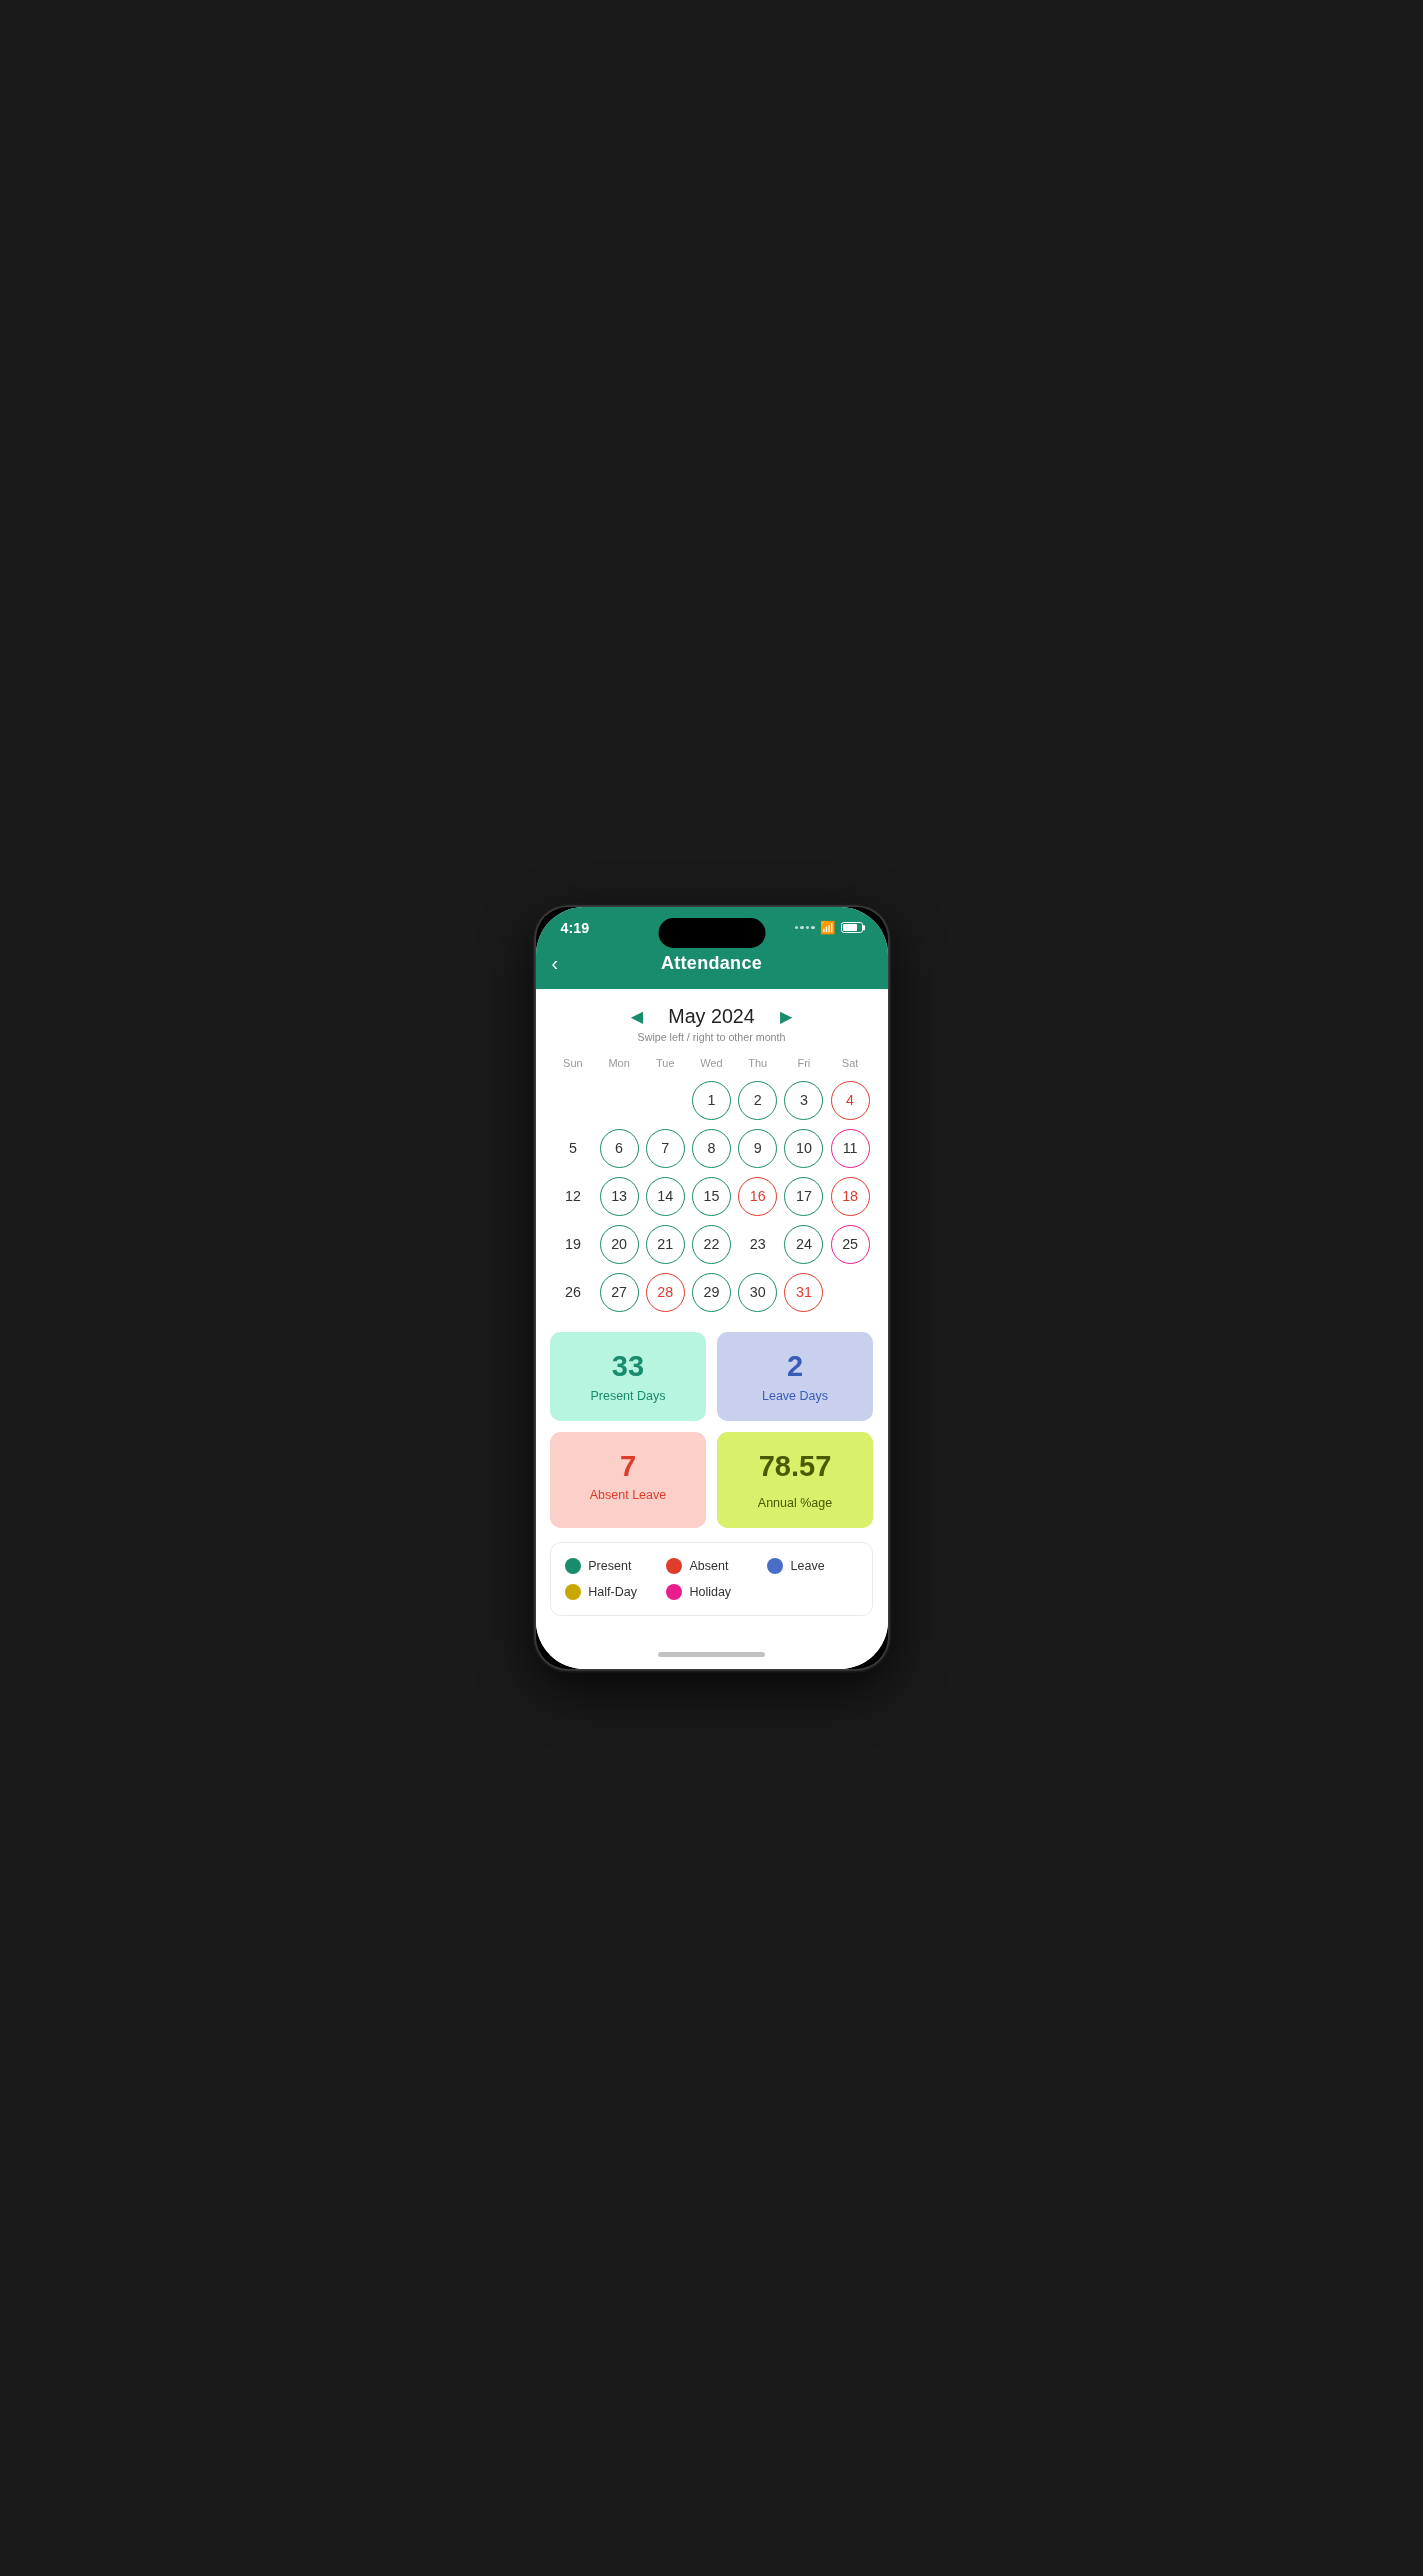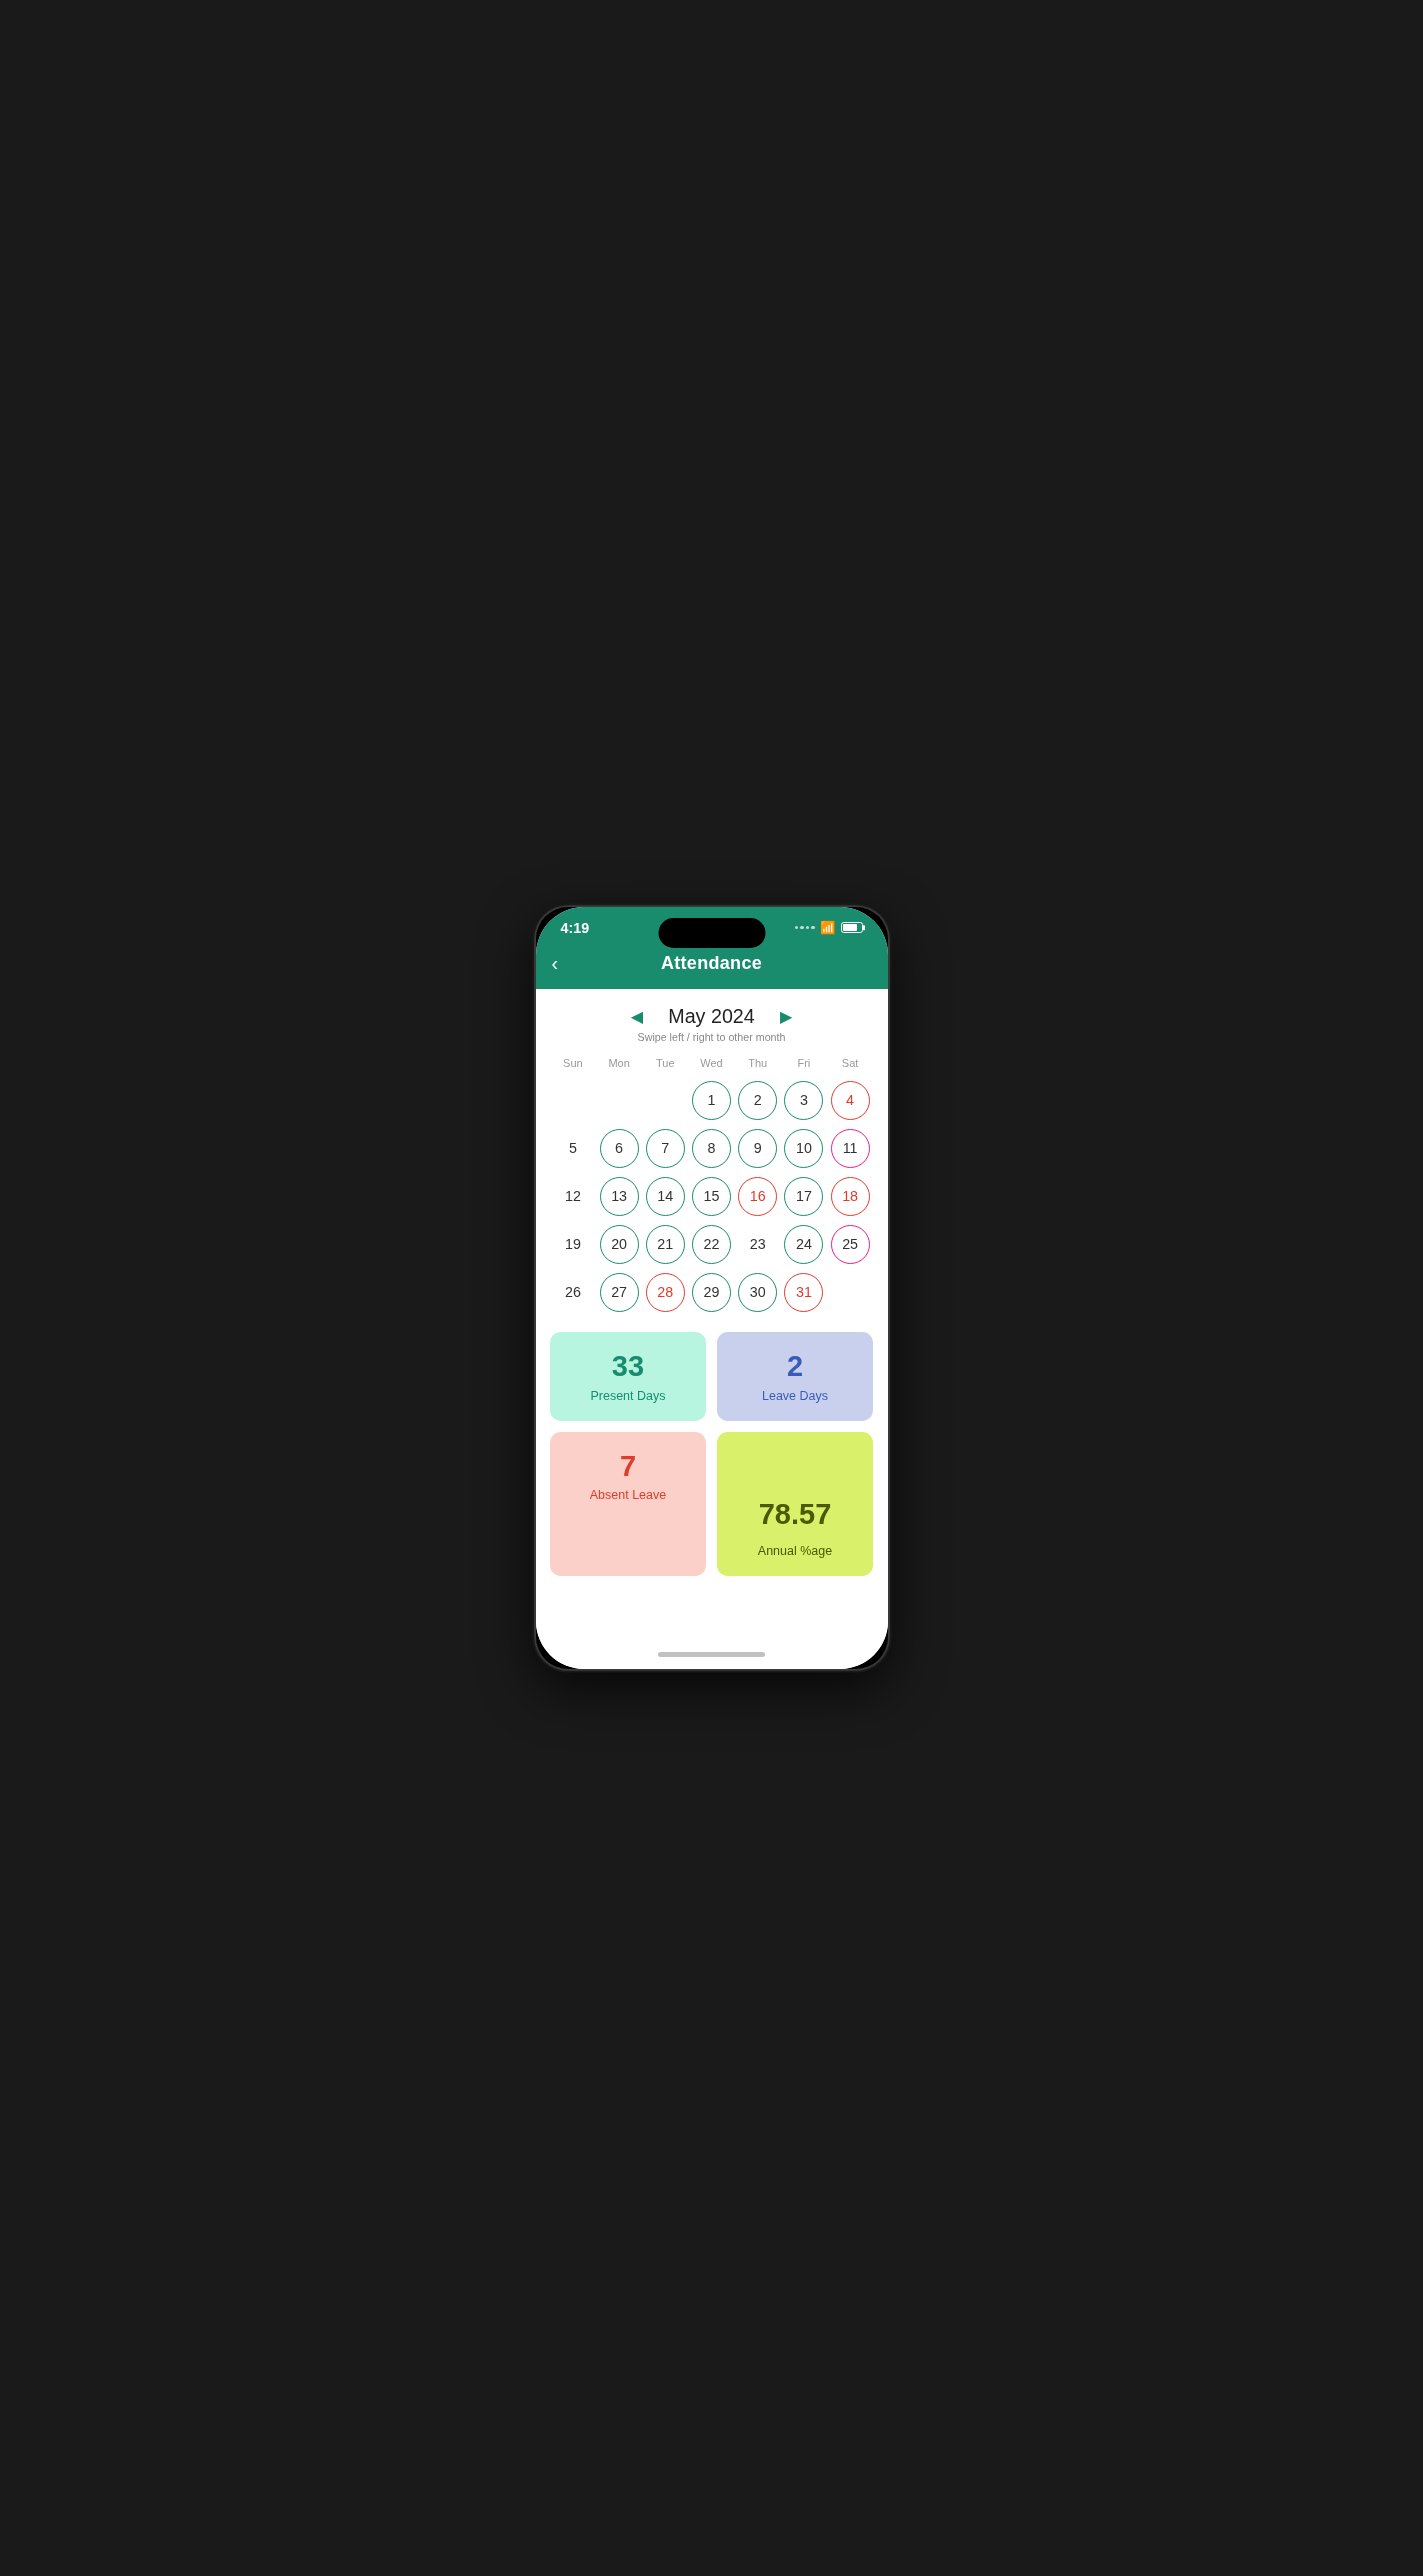--- a/index.html
+++ b/index.html
@@ -210,21 +210,21 @@
     .stat-card.leave-card { background: #c8d0ee; }
     .stat-card.absent-card { background: #fbd0c8; }
     .stat-card.annual-card { background: #d8f06a; }
     .stat-number {
       font-size: 29px;
       font-weight: 700;
     }
     .stat-number.green { color: #1a8c6e; }
     .stat-number.blue { color: #3a5cb8; }
     .stat-number.red { color: #e03c2c; }
-    .stat-number.olive { color: #4a5a00; margin-top: 48px; }
+    .stat-number.olive { color: #4a5a00; }
     .stat-label {
       font-size: 12.5px;
       font-weight: 400;
     }
     .stat-label.green { color: #1a8c6e; }
     .stat-label.blue { color: #3a5cb8; }
     .stat-label.red { color: #e03c2c; }
     .stat-label.olive { color: #4a5a00; margin-top: 8px; }
     
     .legend-section {
@@ -489,20 +489,42 @@
         <div class="stat-card absent-card">
           <span class="stat-number red">7</span>
           <span class="stat-label red">Absent Leave</span>
         </div>
         <div class="stat-card annual-card">
           <span class="stat-number olive">78.57</span>
           <span class="stat-label olive">Annual %age</span>
         </div>
       </div>
 
+      <div class="legend-section">
+        <div class="legend-item">
+          <div class="legend-dot present"></div>
+          <span class="legend-text">Present</span>
+        </div>
+        <div class="legend-item">
+          <div class="legend-dot absent"></div>
+          <span class="legend-text">Absent</span>
+        </div>
+        <div class="legend-item">
+          <div class="legend-dot leave"></div>
+          <span class="legend-text">Leave</span>
+        </div>
+        <div class="legend-item">
+          <div class="legend-dot halfday"></div>
+          <span class="legend-text">Half-Day</span>
+        </div>
+        <div class="legend-item">
+          <div class="legend-dot holiday"></div>
+          <span class="legend-text">Holiday</span>
+        </div>
+      </div>
     </div>
 
     <div class="home-indicator">
       <div class="home-bar"></div>
     </div>
   </div>
 </div>
 
 
 </body></html>

